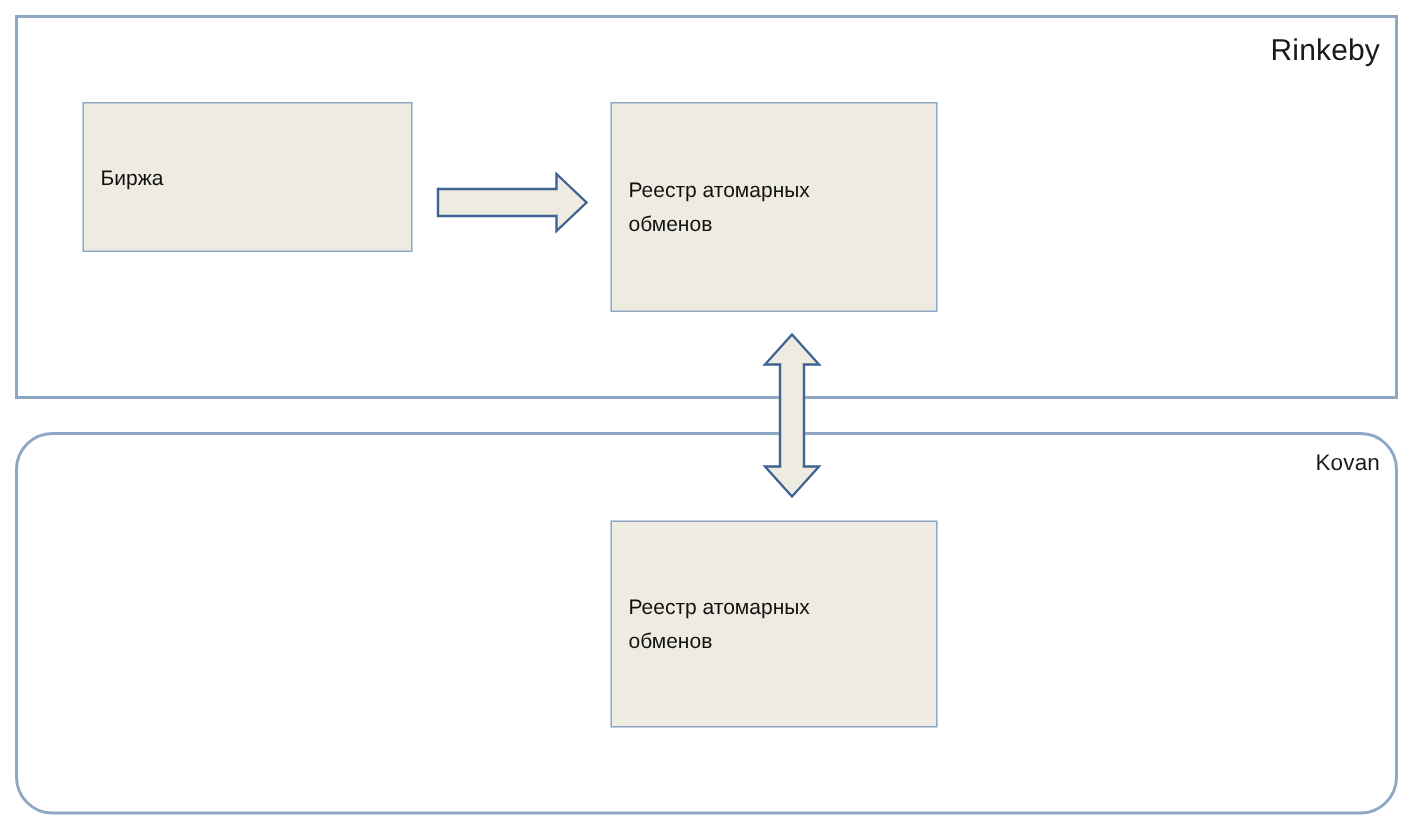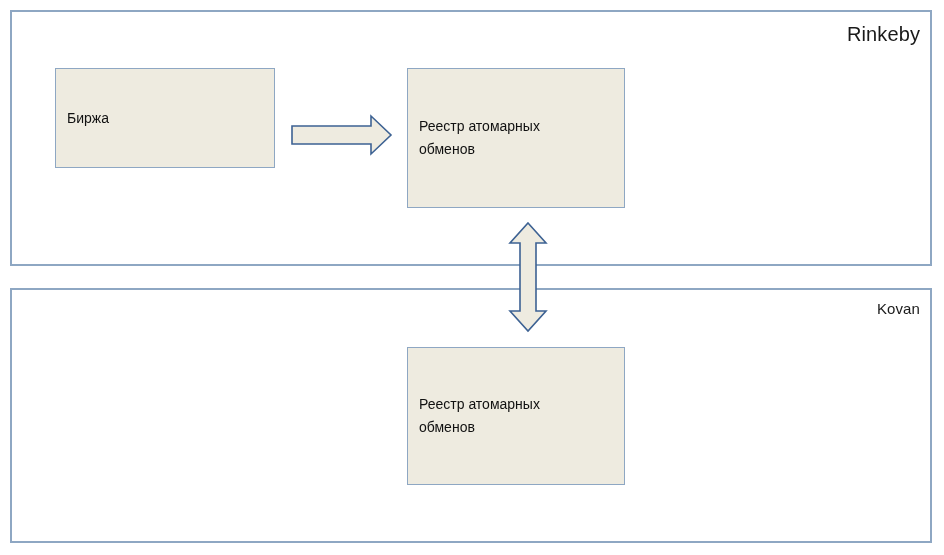--- a/index.html
+++ b/index.html
@@ -31,20 +31,21 @@
     left: 10px;
     top: 10px;
     width: 922px;
     height: 256px;
   }
   #network-kovan {
     left: 10px;
     top: 288px;
     width: 922px;
     height: 255px;
+    border-radius: 25px;
   }
   .network-label {
     position: absolute;
     right: 10px;
     top: 8px;
     color: #1a1a1a;
     white-space: nowrap;
     letter-spacing: 0.1px;
   }
   #network-rinkeby .network-label {

